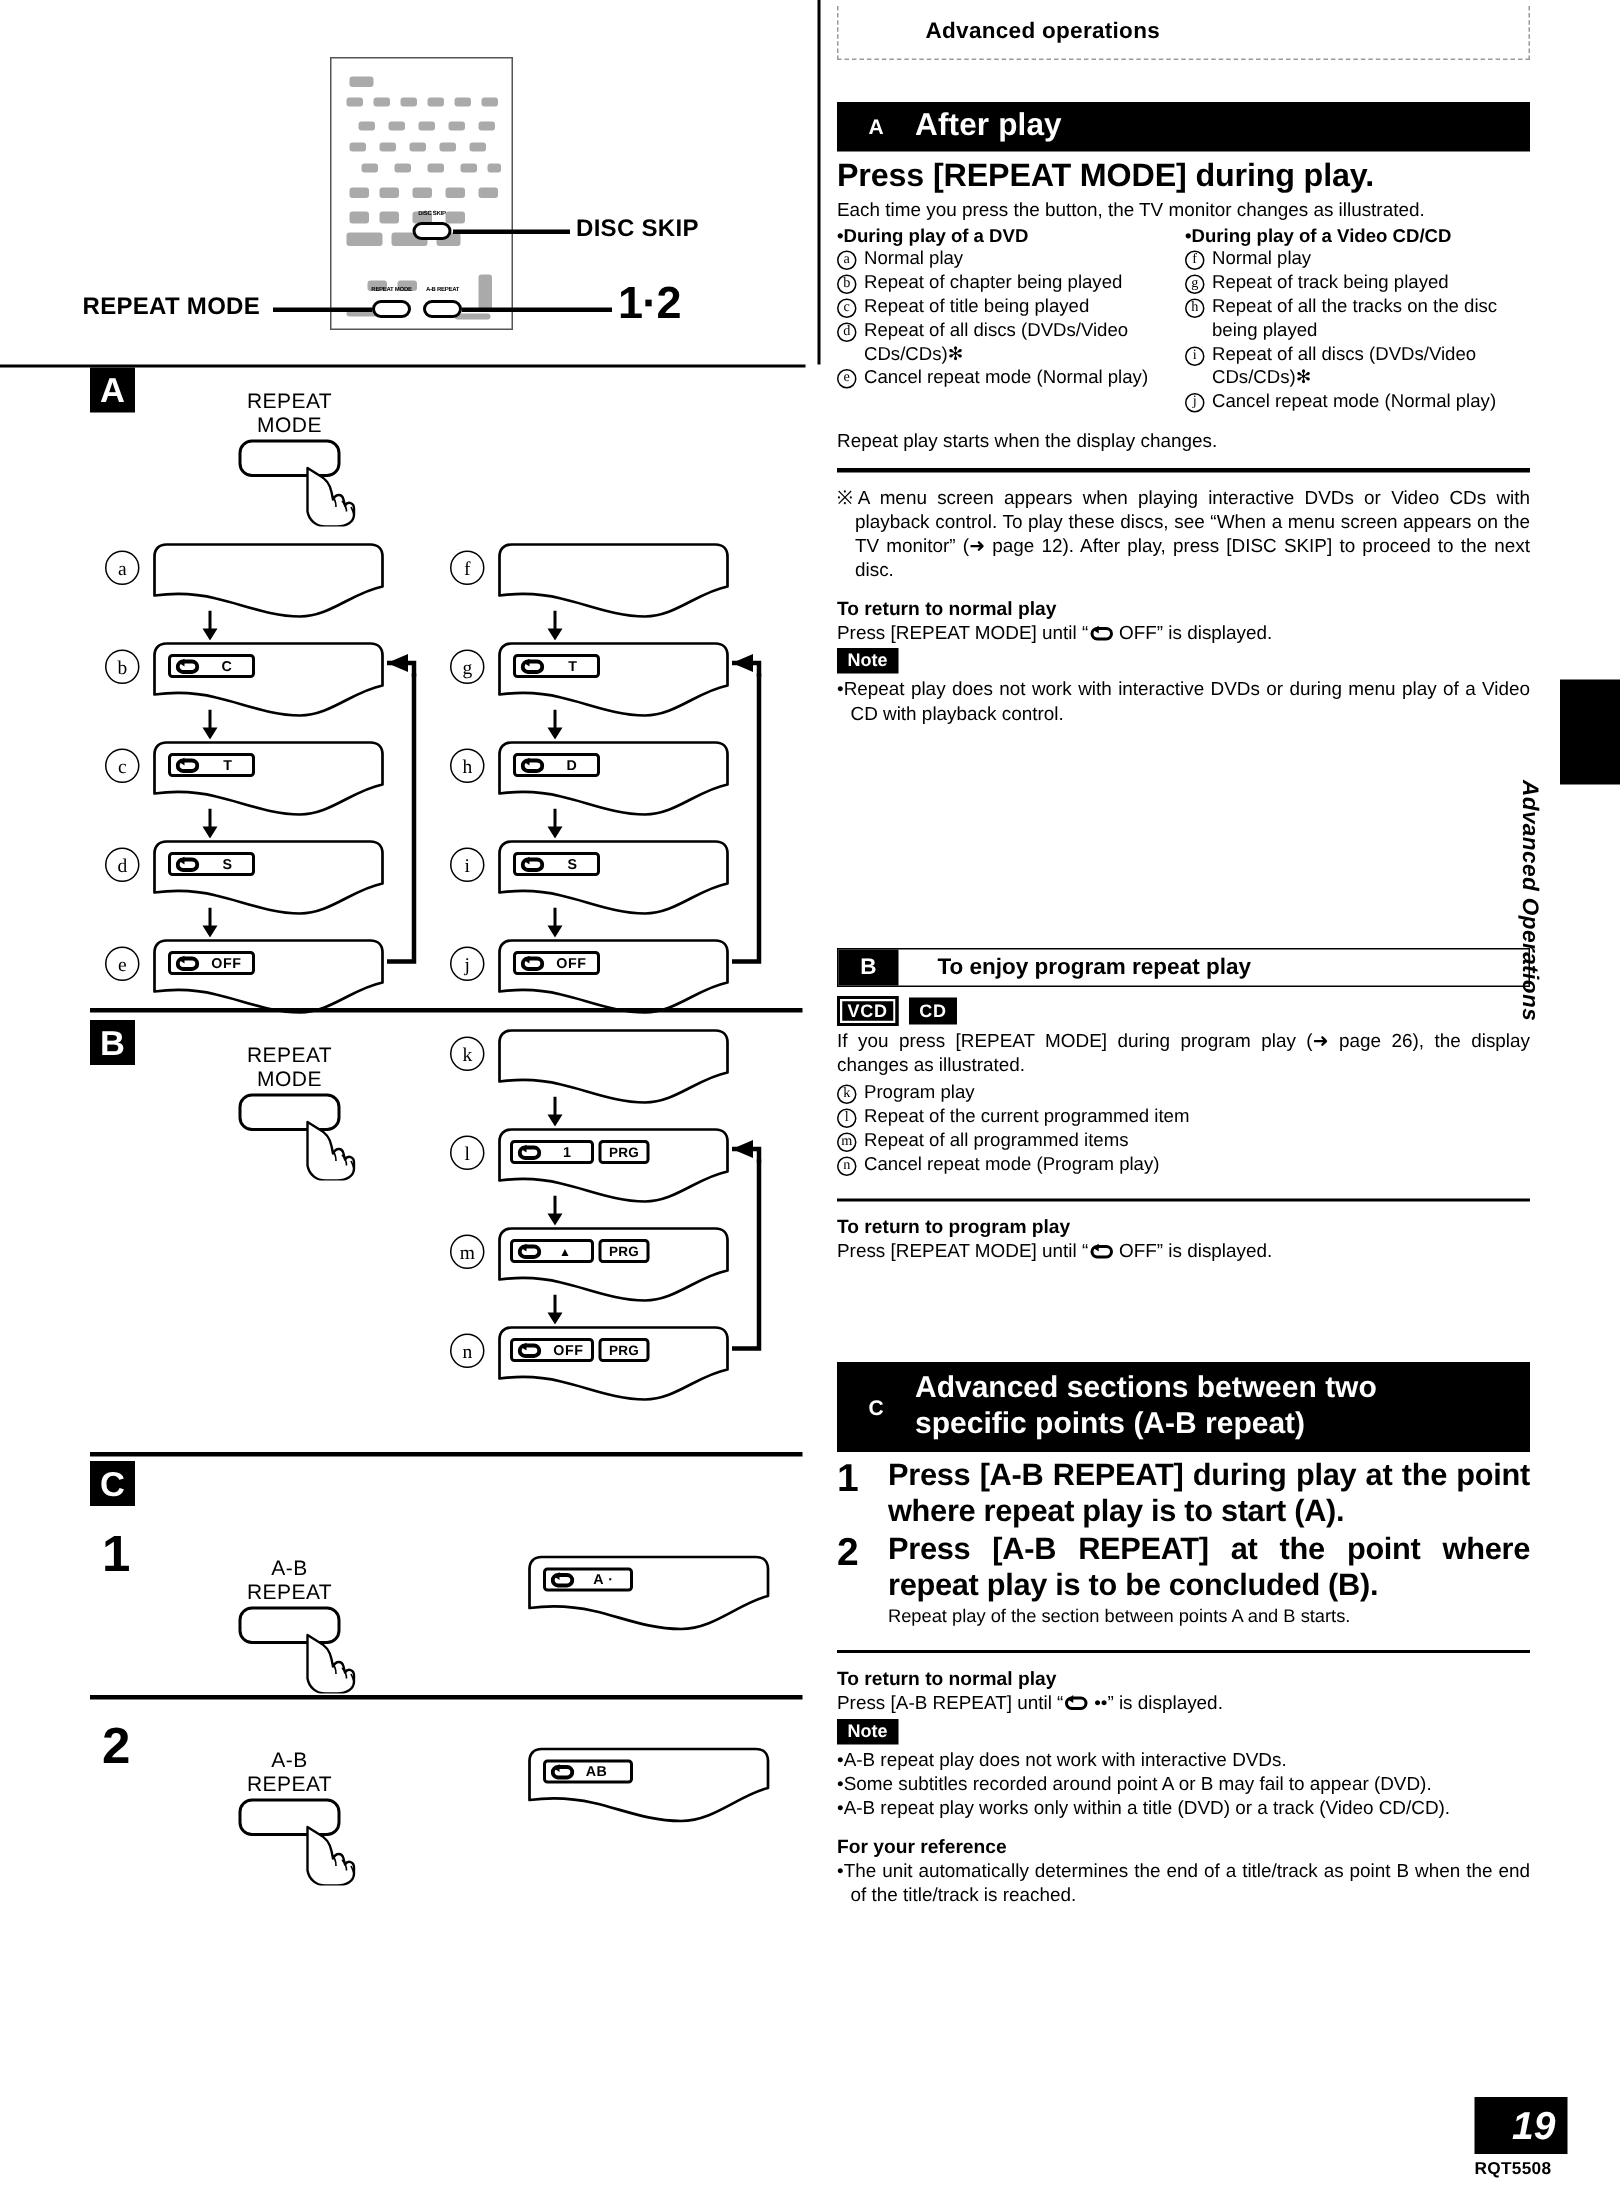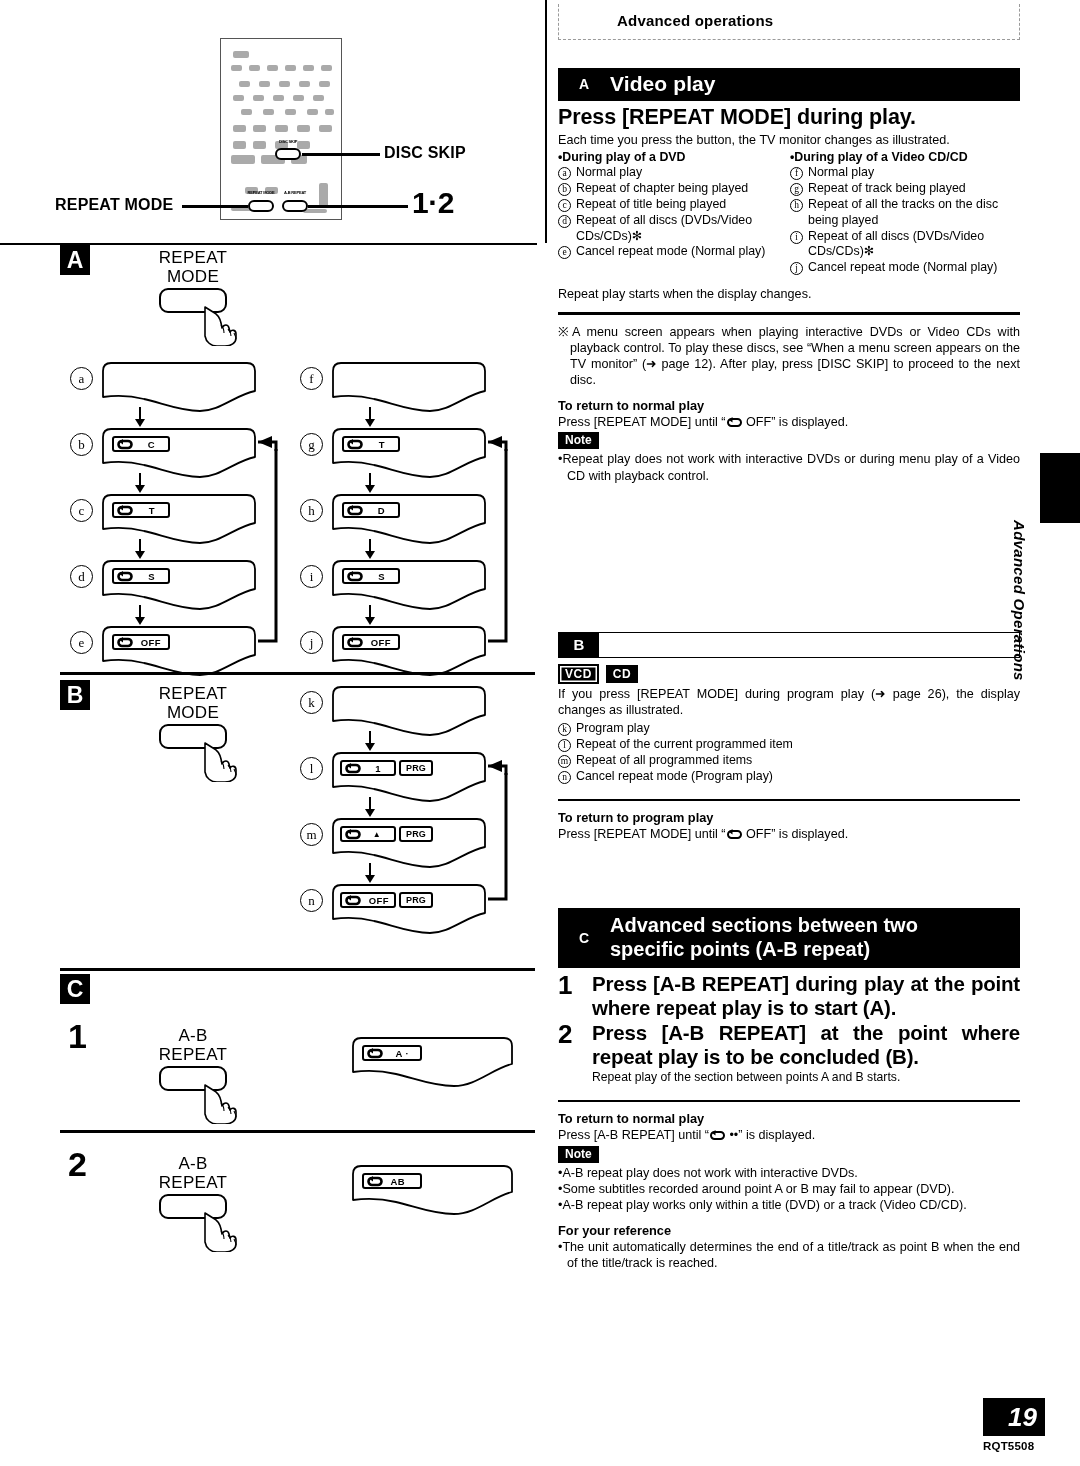--- a/index.html
+++ b/index.html
@@ -57,22 +57,22 @@
   .sec-badge {
     position:absolute; width:30px; height:30px; background:#000; color:#fff;
     font-size:23px; font-weight:bold; text-align:center; line-height:30px;
     font-family:"Liberation Sans", sans-serif;
   }
   .hrule { position:absolute; left:0; width:475px; height:2.5px; background:#000; }
 
   
   .press { position:absolute; }
   .press .plabel {
-    font-size:17px; text-align:center; line-height:1.12; letter-spacing:.3px;
-    margin-bottom:2px; white-space:pre-line;
+    font-size:14px; text-align:center; line-height:1.12; letter-spacing:.3px;
+    margin-bottom:2px; white-space:pre-line;margin-top:12px;
   }
   .press .pkey {
     width:68px; height:25px; border:2.6px solid #000; border-radius:9px;
     background:#fff; margin:0 auto; position:relative;
   }
   .hand {
     position:absolute; left:40px; top:12px; width:42px; height:44px;
   }
 
   
@@ -644,21 +644,21 @@
 
   <div class="right-col">
 
     <div class="crumb">
       <span>Advanced operations</span>
     </div>
 
     <div style="position:absolute; left:0; top:68px; width:462px;">
       <div class="sec-bar">
         <div class="ltr">A</div>
-        <div class="ttl">Video play</div>
+        <div class="ttl">After play</div>
       </div>
 
       <div class="h-big">Press [REPEAT MODE] during play.</div>
       <div class="body-txt">Each time you press the button, the TV monitor changes as illustrated.</div>
 
       <div class="two-col">
         <div>
           <div class="col-head">
             •<span>During play of a DVD</span>
           </div>
@@ -727,20 +727,21 @@
 
       <div><span class="note-badge">Note</span></div>
       <div class="bull body-txt" style="padding-left:9px; text-indent:-9px;">
         •<span>Repeat play does not work with interactive DVDs or during menu play of a Video CD with playback control.</span>
       </div>
     </div>
 
     <div style="position:absolute; left:0; top:632px; width:462px;">
       <div class="sec-bar-outline">
         <div class="ltr">B</div>
+        <div class="ttl">To enjoy program repeat play</div>
       </div>
 
       <div style="margin:6px 0 2px 0;">
         <span class="badge-vcd">VCD</span><span class="badge-cd">CD</span>
       </div>
 
       <div class="body-txt">If you press [REPEAT MODE] during program play (➜ page 26), the display changes as illustrated.</div>
 
       <div style="margin-top:3px;">
         <div class="litem">

